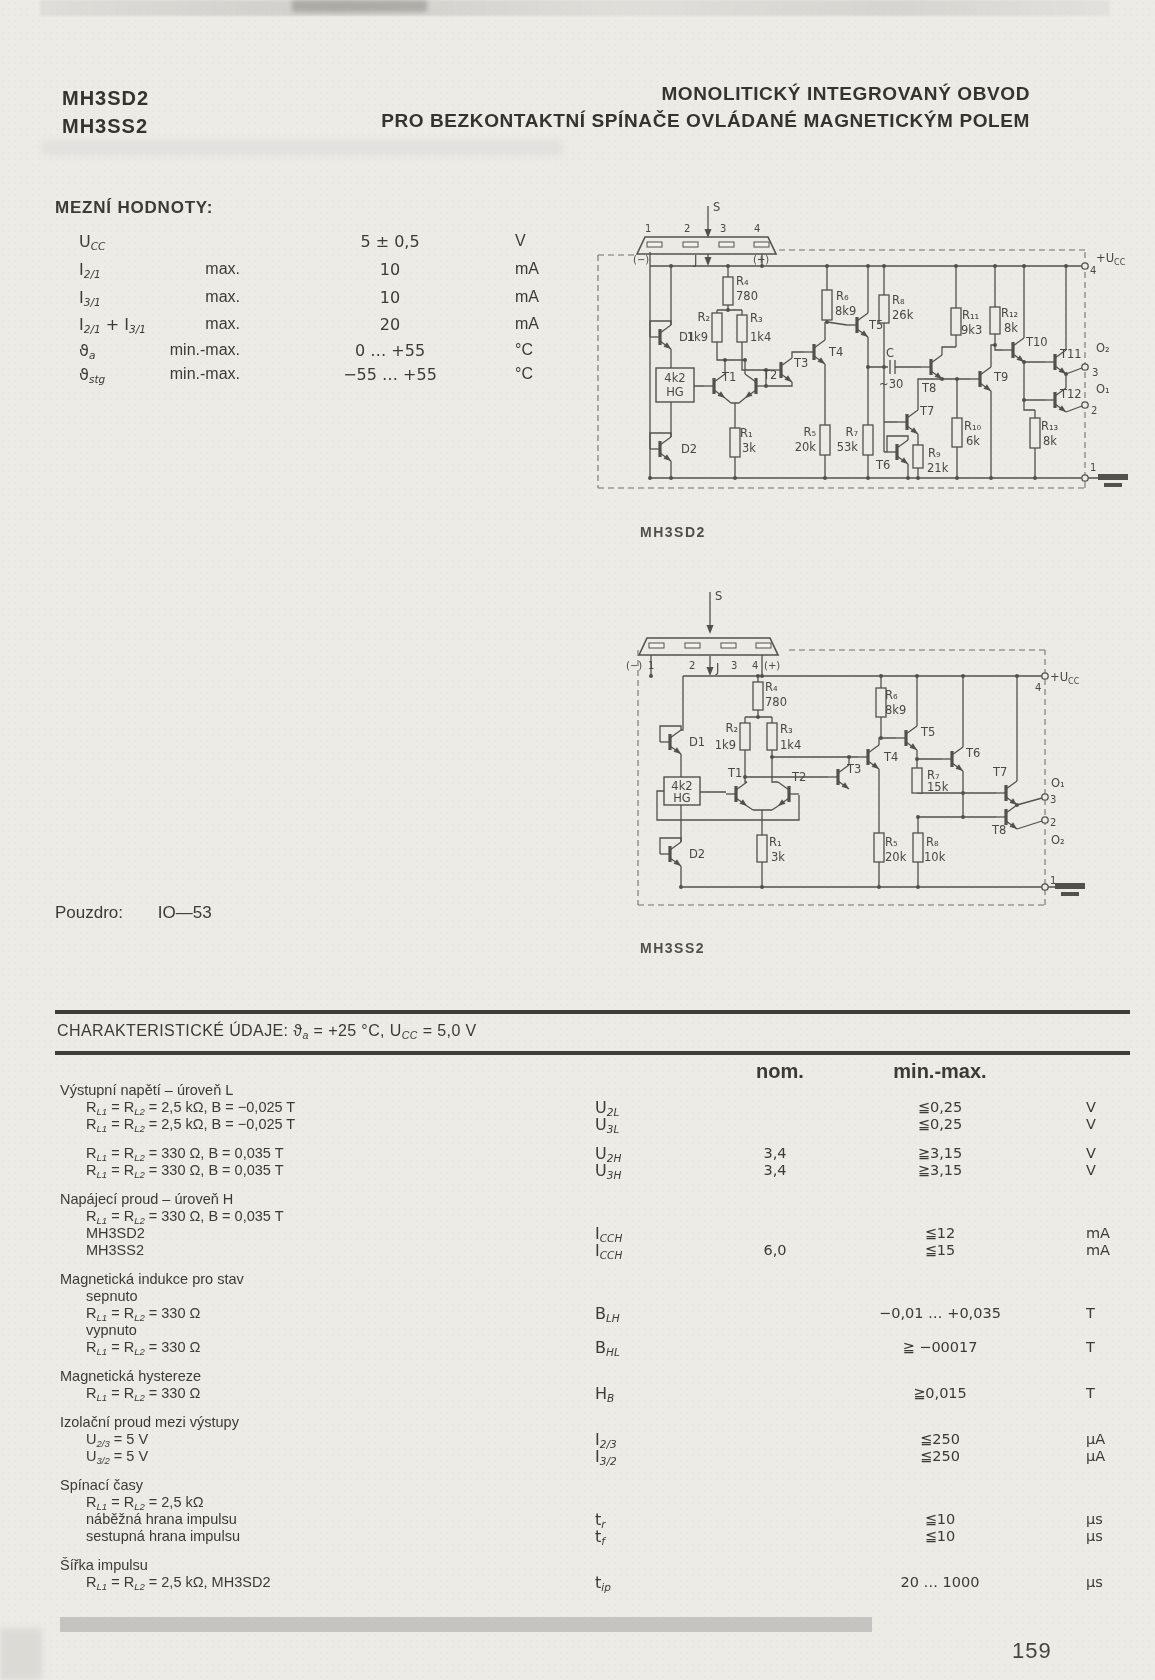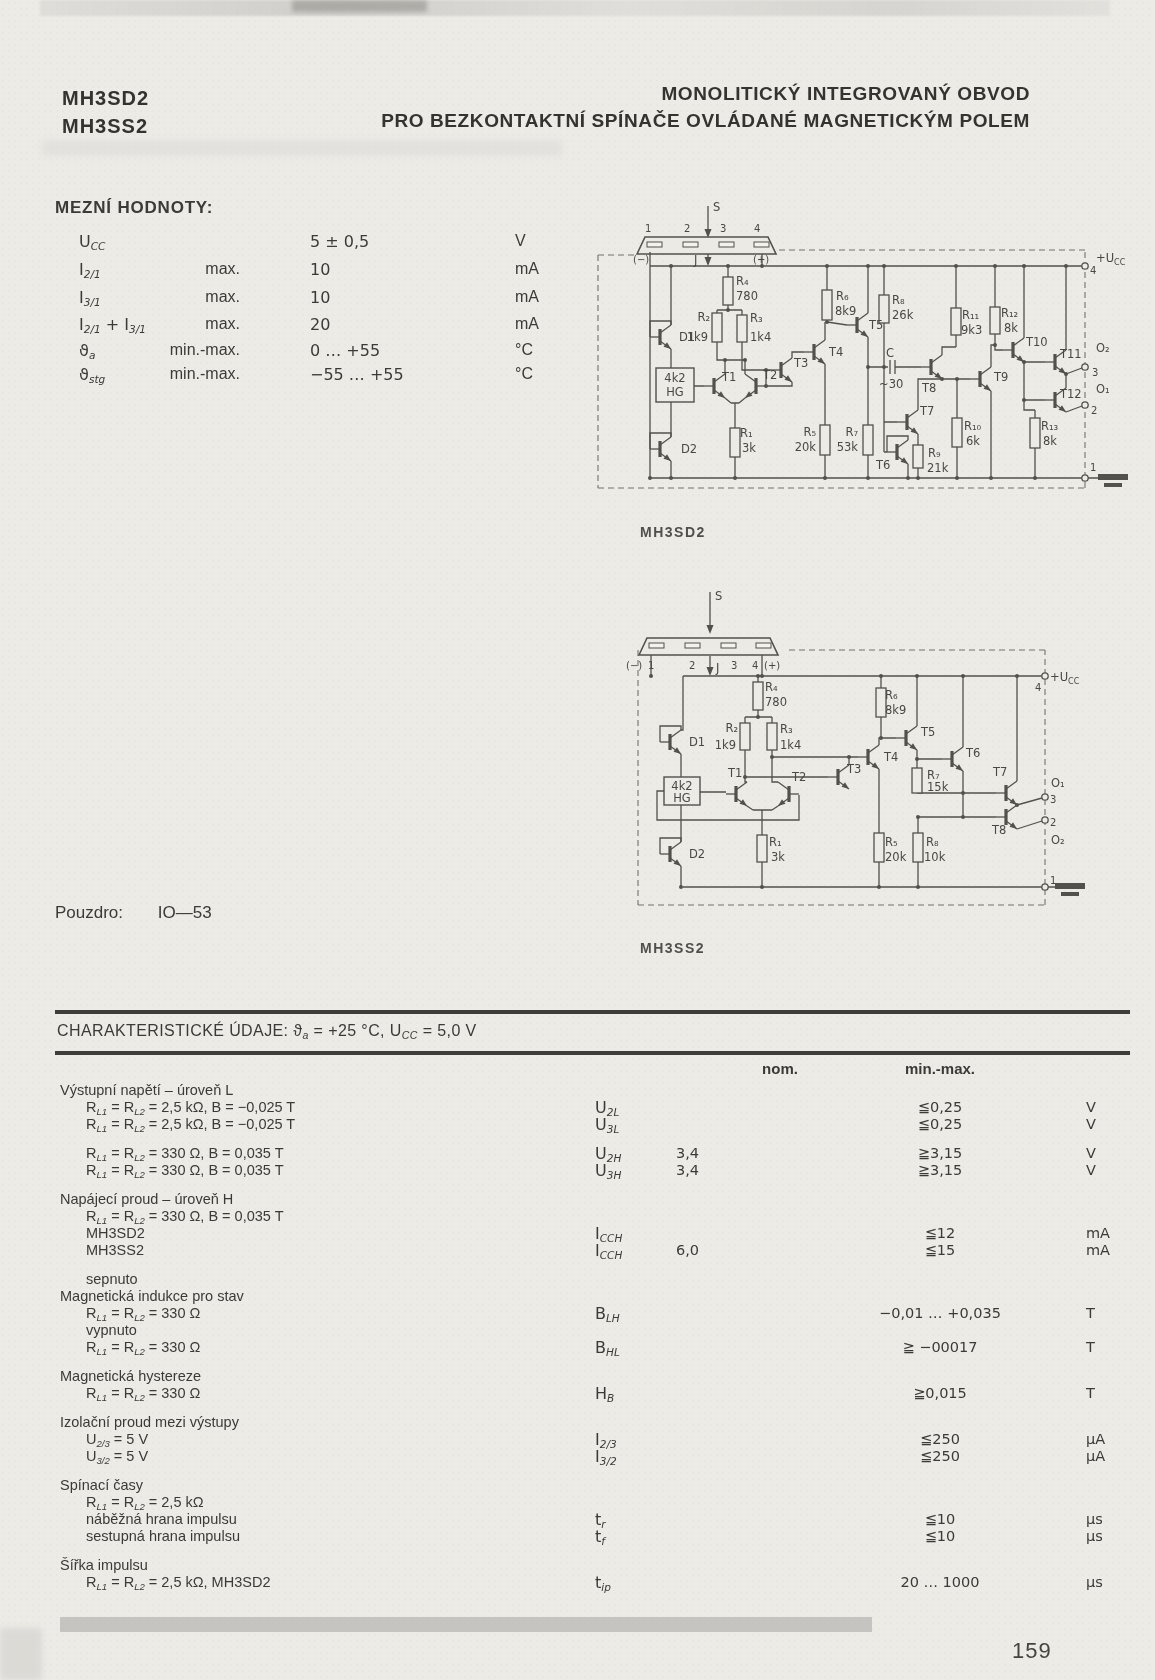--- a/index.html
+++ b/index.html
@@ -9,33 +9,33 @@
   .abs{position:absolute;}
   .smudge{position:absolute;pointer-events:none;}
   
   #partnos div{font-size:20px;font-weight:bold;line-height:28px;letter-spacing:1px;color:#343330;}
   #titleblk{text-align:right;font-size:19px;font-weight:bold;line-height:27px;letter-spacing:.6px;color:#343330;}
   
   #limits-heading{font-size:17px;font-weight:600;letter-spacing:.8px;}
   .lrow{position:absolute;left:0;width:540px;height:20px;font-size:16px;white-space:nowrap;}
   .lsym{font-family:"DejaVu Sans",sans-serif;margin-left:24px;}
   .lcond{position:absolute;left:55px;top:0;width:130px;text-align:right;}
-  .lval{position:absolute;left:255px;top:0;width:160px;font-family:"DejaVu Sans",sans-serif;}
+  .lval{position:absolute;left:255px;top:0;width:160px;text-align:center;font-family:"DejaVu Sans",sans-serif;}
   .lunit{position:absolute;left:460px;top:0;}
   sub{font-size:.66em;font-style:italic;line-height:0;vertical-align:-0.3em;}
   
   .rule{position:absolute;left:55px;width:1075px;background:#3e3d39;height:3.5px;}
   #char-heading{font-size:16px;letter-spacing:.4px;}
-  .colhead{position:absolute;top:1060px;font-weight:bold;font-size:15px;text-align:center;width:130px;}
+  .colhead{position:absolute;top:1060px;font-weight:bold;font-size:20px;text-align:center;width:130px;}
   #char-groups{position:absolute;left:60px;top:1082px;width:1090px;}
   .cgroup{margin-bottom:12px;}
   .cline{position:relative;height:17px;line-height:17px;font-size:14.5px;white-space:nowrap;}
   .ind{padding-left:26px;}
   .csym{position:absolute;left:535px;top:0;font-family:"DejaVu Sans",sans-serif;font-size:16px;}
-  .cnom{position:absolute;left:616px;top:0;width:130px;font-family:"DejaVu Sans",sans-serif;}
+  .cnom{position:absolute;left:650px;top:0;width:130px;text-align:center;font-family:"DejaVu Sans",sans-serif;}
   .cmm{position:absolute;left:800px;top:0;width:160px;text-align:center;font-family:"DejaVu Sans",sans-serif;}
   .cunit{position:absolute;left:1026px;top:0;font-family:"DejaVu Sans",sans-serif;}
   
   .schcap{font-size:14px;font-weight:bold;letter-spacing:1.5px;color:#504f4b;}
   #pouzdro{font-size:17px;}
   #pagenum{font-size:22px;letter-spacing:1px;color:#45443f;}
   
   svg text{font-family:"DejaVu Sans",sans-serif;font-size:11.5px;fill:#494844;}
   svg text.pn{font-size:10px;}
   svg tspan.ss{font-size:8px;}
@@ -375,22 +375,22 @@
         <div class="cline"><span class="ctext ind"><span>R</span><sub>L1</sub><span> = R</span><sub>L2</sub><span> = 330 Ω, B = 0,035 T</span></span><span class="csym"><span>U</span><sub>2H</sub></span><span class="cnom">3,4</span><span class="cmm">≧3,15</span><span class="cunit">V</span></div>
         <div class="cline"><span class="ctext ind"><span>R</span><sub>L1</sub><span> = R</span><sub>L2</sub><span> = 330 Ω, B = 0,035 T</span></span><span class="csym"><span>U</span><sub>3H</sub></span><span class="cnom">3,4</span><span class="cmm">≧3,15</span><span class="cunit">V</span></div>
       </div>
       <div class="cgroup">
         <div class="cline"><span><span>Napájecí proud – úroveň H</span></span></div>
         <div class="cline"><span class="ctext ind"><span>R</span><sub>L1</sub><span> = R</span><sub>L2</sub><span> = 330 Ω, B = 0,035 T</span></span></div>
         <div class="cline"><span class="ctext ind"><span>MH3SD2</span></span><span class="csym"><span>I</span><sub>CCH</sub></span><span class="cmm">≦12</span><span class="cunit">mA</span></div>
         <div class="cline"><span class="ctext ind"><span>MH3SS2</span></span><span class="csym"><span>I</span><sub>CCH</sub></span><span class="cnom">6,0</span><span class="cmm">≦15</span><span class="cunit">mA</span></div>
       </div>
       <div class="cgroup">
+        <div class="cline"><span><span>Magnetická indukce pro stav</span></span></div>
         <div class="cline"><span class="ctext ind"><span>sepnuto</span></span></div>
-        <div class="cline"><span><span>Magnetická indukce pro stav</span></span></div>
         <div class="cline"><span class="ctext ind"><span>R</span><sub>L1</sub><span> = R</span><sub>L2</sub><span> = 330 Ω</span></span><span class="csym"><span>B</span><sub>LH</sub></span><span class="cmm">−0,01 … +0,035</span><span class="cunit">T</span></div>
         <div class="cline"><span class="ctext ind"><span>vypnuto</span></span></div>
         <div class="cline"><span class="ctext ind"><span>R</span><sub>L1</sub><span> = R</span><sub>L2</sub><span> = 330 Ω</span></span><span class="csym"><span>B</span><sub>HL</sub></span><span class="cmm">≧ −00017</span><span class="cunit">T</span></div>
       </div>
       <div class="cgroup">
         <div class="cline"><span><span>Magnetická hystereze</span></span></div>
         <div class="cline"><span class="ctext ind"><span>R</span><sub>L1</sub><span> = R</span><sub>L2</sub><span> = 330 Ω</span></span><span class="csym"><span>H</span><sub>B</sub></span><span class="cmm">≧0,015</span><span class="cunit">T</span></div>
       </div>
       <div class="cgroup">
         <div class="cline"><span><span>Izolační proud mezi výstupy</span></span></div>

